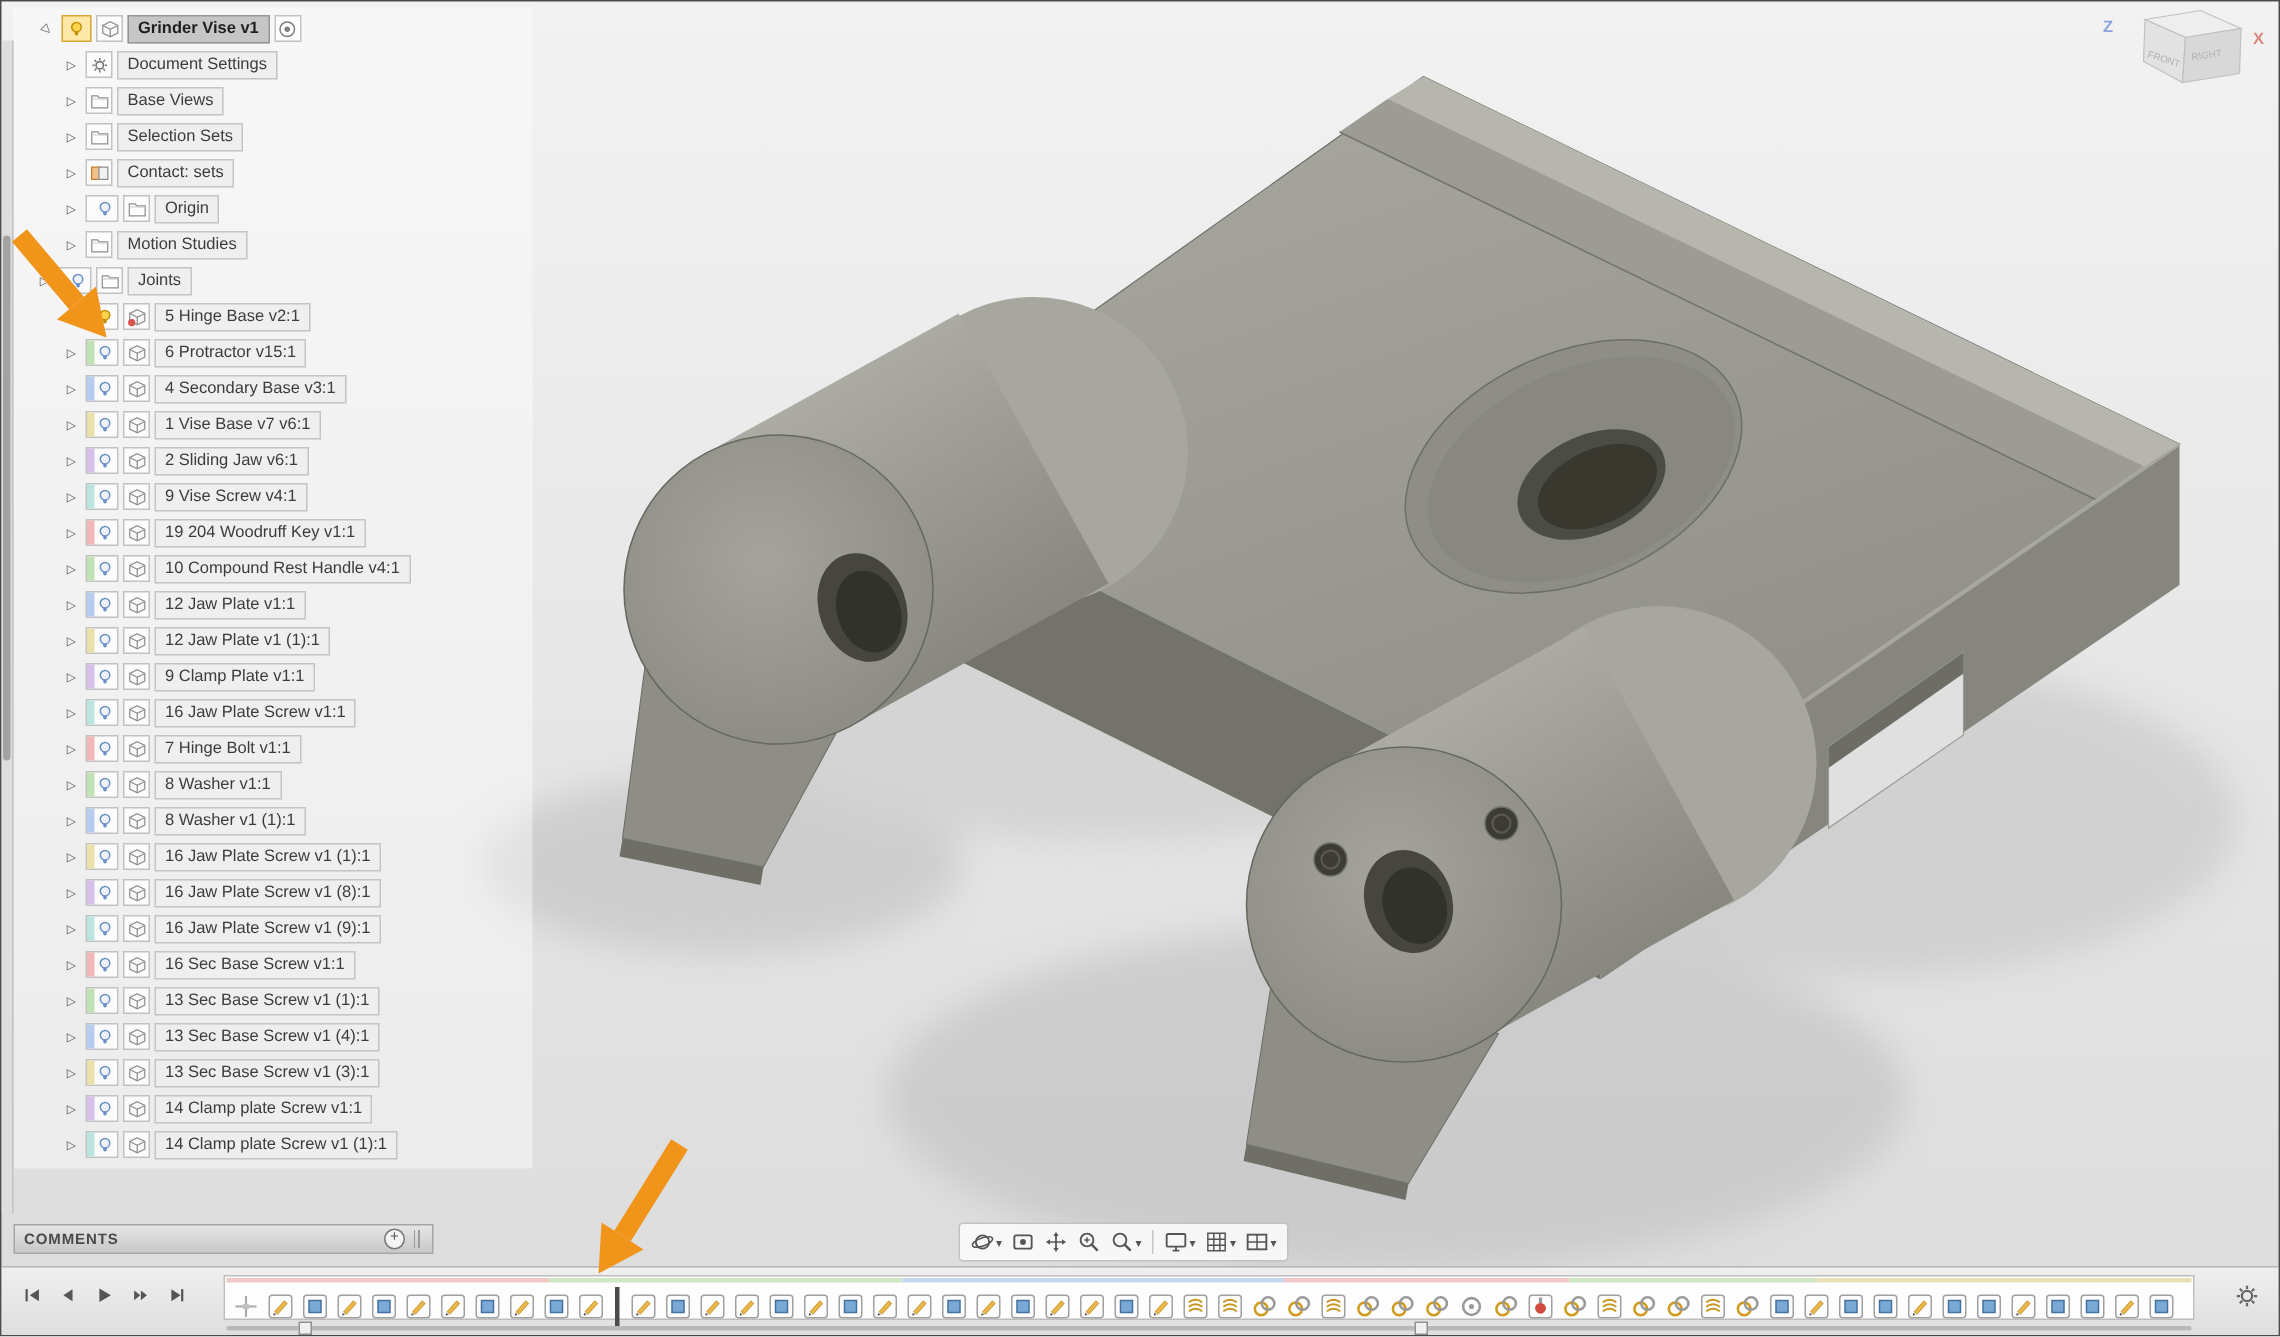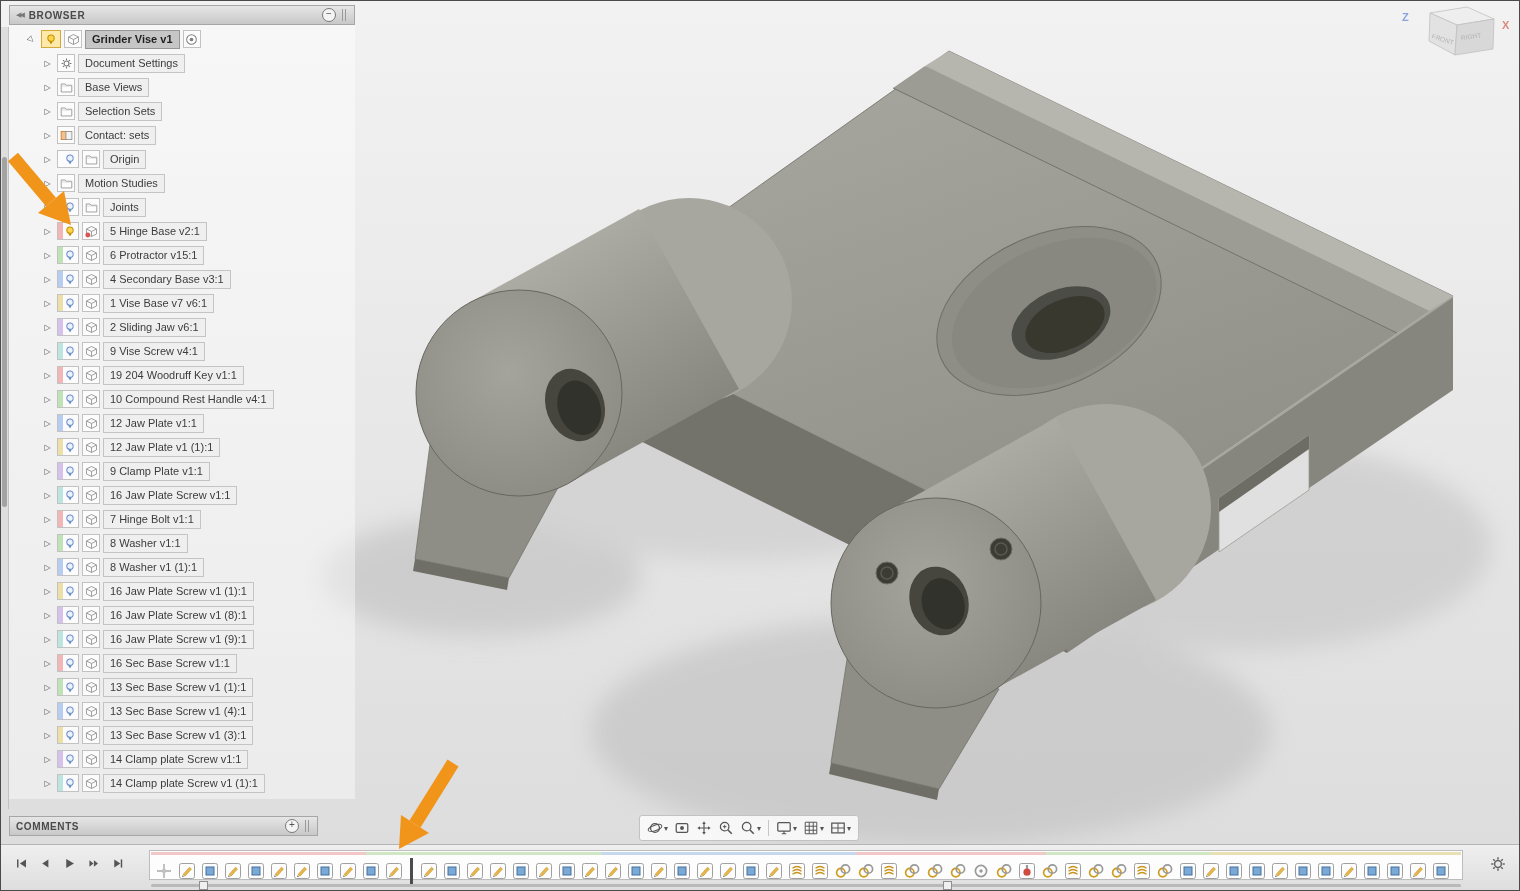--- a/index.html
+++ b/index.html
@@ -30,21 +30,21 @@
   .swatch{position:absolute;left:0;top:0;bottom:0;width:5px;}
   .icochip{width:18px;height:18px;flex:none;background:rgba(252,252,252,.95);border:1px solid #c2c2c2;
            display:flex;align-items:center;justify-content:center;box-sizing:border-box;}
   .icochip svg{width:13px;height:13px;}
   .lbl{background:rgba(238,238,238,.95);border:1px solid #c4c4c4;height:17px;line-height:16px;
        padding:0 6px;font-size:11px;color:#3c3c3c;white-space:nowrap;}
   .lbl.rootlbl{background:#c6c6c6;border-color:#969696;font-weight:bold;color:#1f1f1f;}
   #left-scrollbar{position:absolute;left:0;top:26px;width:7px;height:782px;background:#dedede;
                   border-right:1px solid #c2c2c2;z-index:25;}
   #left-scroll-thumb{position:absolute;left:1px;top:130px;width:5px;height:350px;background:#a3a3a3;border-radius:3px;}
-  #comments-panel{left:8px;top:815px;width:309px;}
+  #comments-panel{left:8px;top:815px;width:280px;}
   
   #navbar{position:absolute;left:638px;top:814px;height:24px;display:flex;align-items:center;gap:2px;
           padding:0 5px;background:rgba(250,250,250,.92);border:1px solid #c2c2c2;border-radius:3px;z-index:20;}
   .navbtn{display:flex;align-items:center;gap:1px;padding:1px 2px;cursor:default;}
   .navbtn svg{width:16px;height:16px;}
   .caret{font-size:8px;color:#555;}
   .navsep{width:1px;height:16px;background:#c6c6c6;margin:0 3px;}
   
   #timeline{position:absolute;left:0;bottom:0;width:100%;height:46px;
             background:linear-gradient(#efefef,#dedede);border-top:1px solid #b5b5b5;box-sizing:border-box;z-index:20;}
@@ -145,27 +145,20 @@
       <text x="104" y="26" font-size="11" font-weight="bold" fill="#cc4433">X</text>
       <polygon points="32,10 69,4 96,16 59,22" fill="#ededed" stroke="#a0a0a0" stroke-width="0.8"></polygon>
       <polygon points="32,10 59,22 57,52 31,38" fill="#d9d9d9" stroke="#a0a0a0" stroke-width="0.8"></polygon>
       <polygon points="59,22 96,16 95,46 57,52" fill="#c9c9c9" stroke="#a0a0a0" stroke-width="0.8"></polygon>
       <text x="34" y="37" font-size="6.5" fill="#878787" transform="rotate(18 40 34)">FRONT</text>
       <text x="63" y="36" font-size="6.5" fill="#878787" transform="rotate(-8 72 34)">RIGHT</text>
     </svg>
   </div>
 
   <div id="browser-panel" class="panel">
-    <div class="phdr">
-      <span class="collapse">◀◀</span>
-      <span class="ptitle">BROWSER</span>
-      <span class="spacer"></span>
-      <span class="pcirc">−</span>
-      <span class="pgrip"></span>
-    </div>
     <div id="browser-tree">
         <div class="brow" style="padding-left: 16px;">
           <span class="disc open">▷</span>
           <span class="bulbchip rootsel">
             <svg viewBox="0 0 14 14">
               <circle cx="7" cy="6" r="3.7" fill="#ffd44d" stroke="#c19005" stroke-width="1.2"></circle>
               <path d="M5.6 9.6h2.8v1.5a1.4 1.4 0 0 1-2.8 0z" fill="#c19005"></path>
             </svg>
           </span>
           <span class="icochip">
@@ -243,21 +236,21 @@
         <div class="brow" style="padding-left: 32px;">
           <span class="disc">▷</span>
           <span class="icochip">
             <svg viewBox="0 0 14 14" xmlns="http://www.w3.org/2000/svg">
               <path d="M1.3 3.2h4.2l1.1 1.4h6.1v7.2H1.3z" fill="#fdfdfd" stroke="#8f8f8f" stroke-width="0.9"></path>
               <path d="M1.3 5.4h11.4" stroke="#c8c8c8" stroke-width="0.7"></path>
             </svg>
           </span>
           <span class="lbl">Motion Studies</span>
         </div>
-        <div class="brow" style="padding-left: 32px;">
+        <div class="brow" style="padding-left: 14px;">
           <span class="disc">▷</span>
           <span class="bulbchip">
             <svg viewBox="0 0 14 14">
               <circle cx="7" cy="6" r="3.7" fill="#eef3fb" stroke="#6b8fc7" stroke-width="1.2"></circle>
               <path d="M5.6 9.6h2.8v1.5a1.4 1.4 0 0 1-2.8 0z" fill="#6b8fc7"></path>
             </svg>
           </span>
           <span class="icochip">
             <svg viewBox="0 0 14 14" xmlns="http://www.w3.org/2000/svg">
               <path d="M1.3 3.2h4.2l1.1 1.4h6.1v7.2H1.3z" fill="#fdfdfd" stroke="#8f8f8f" stroke-width="0.9"></path>

